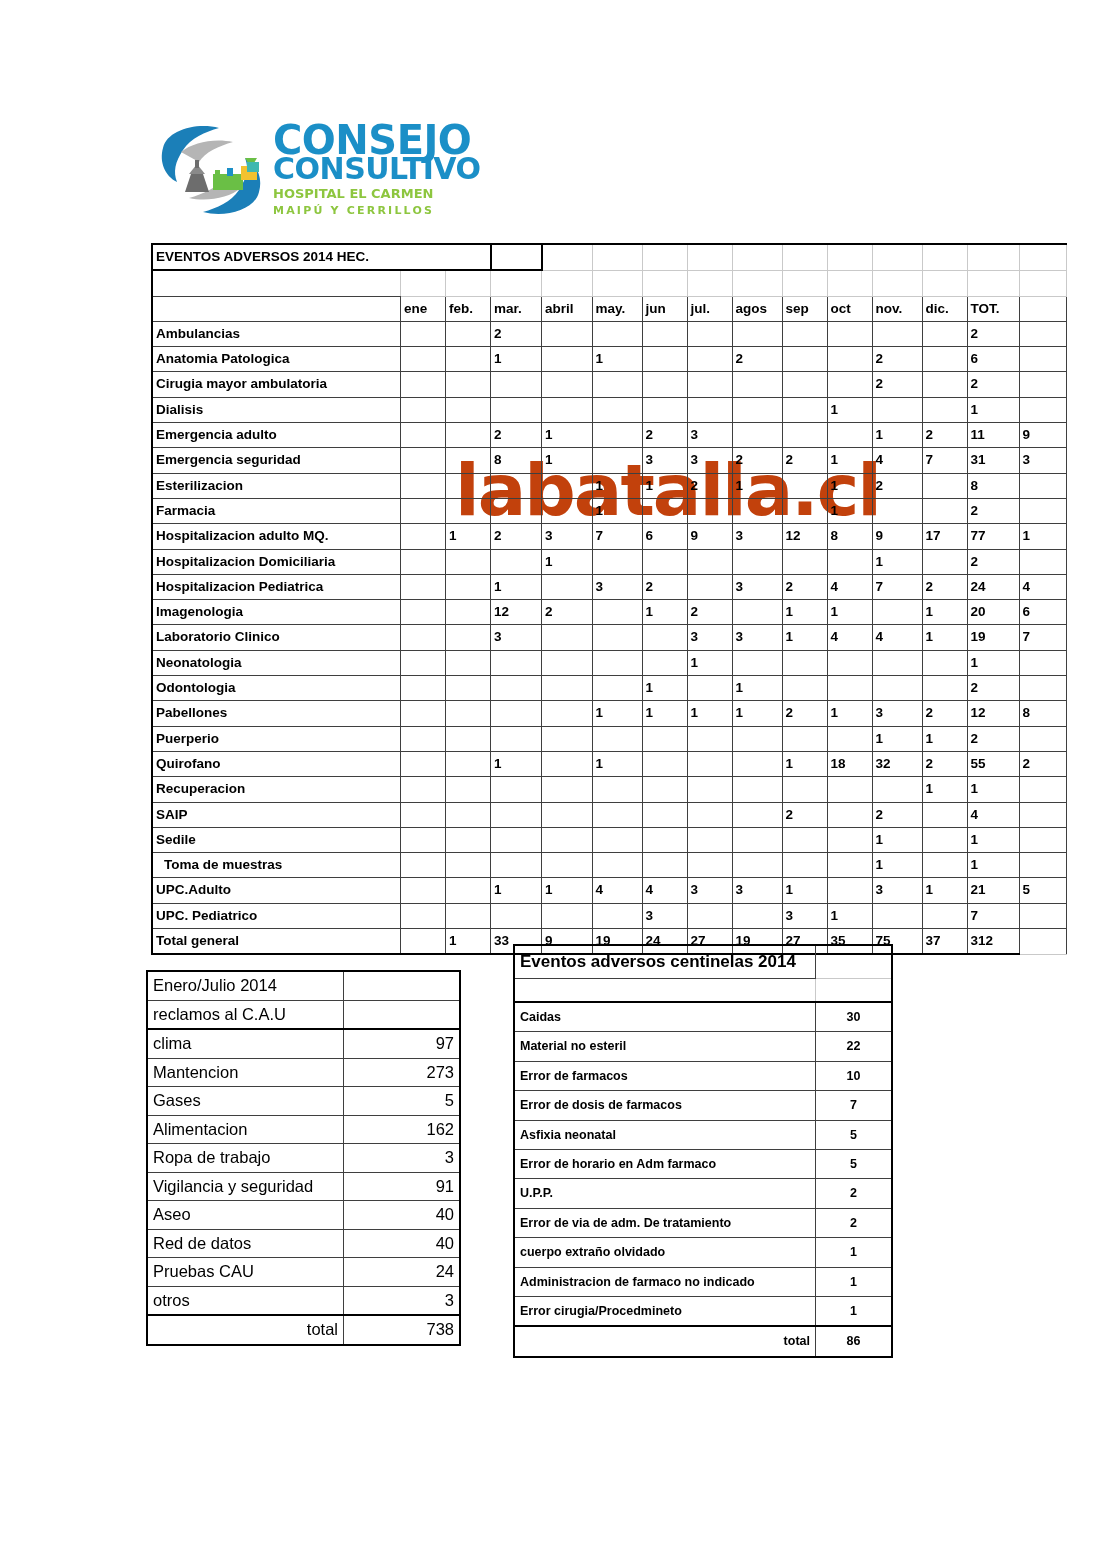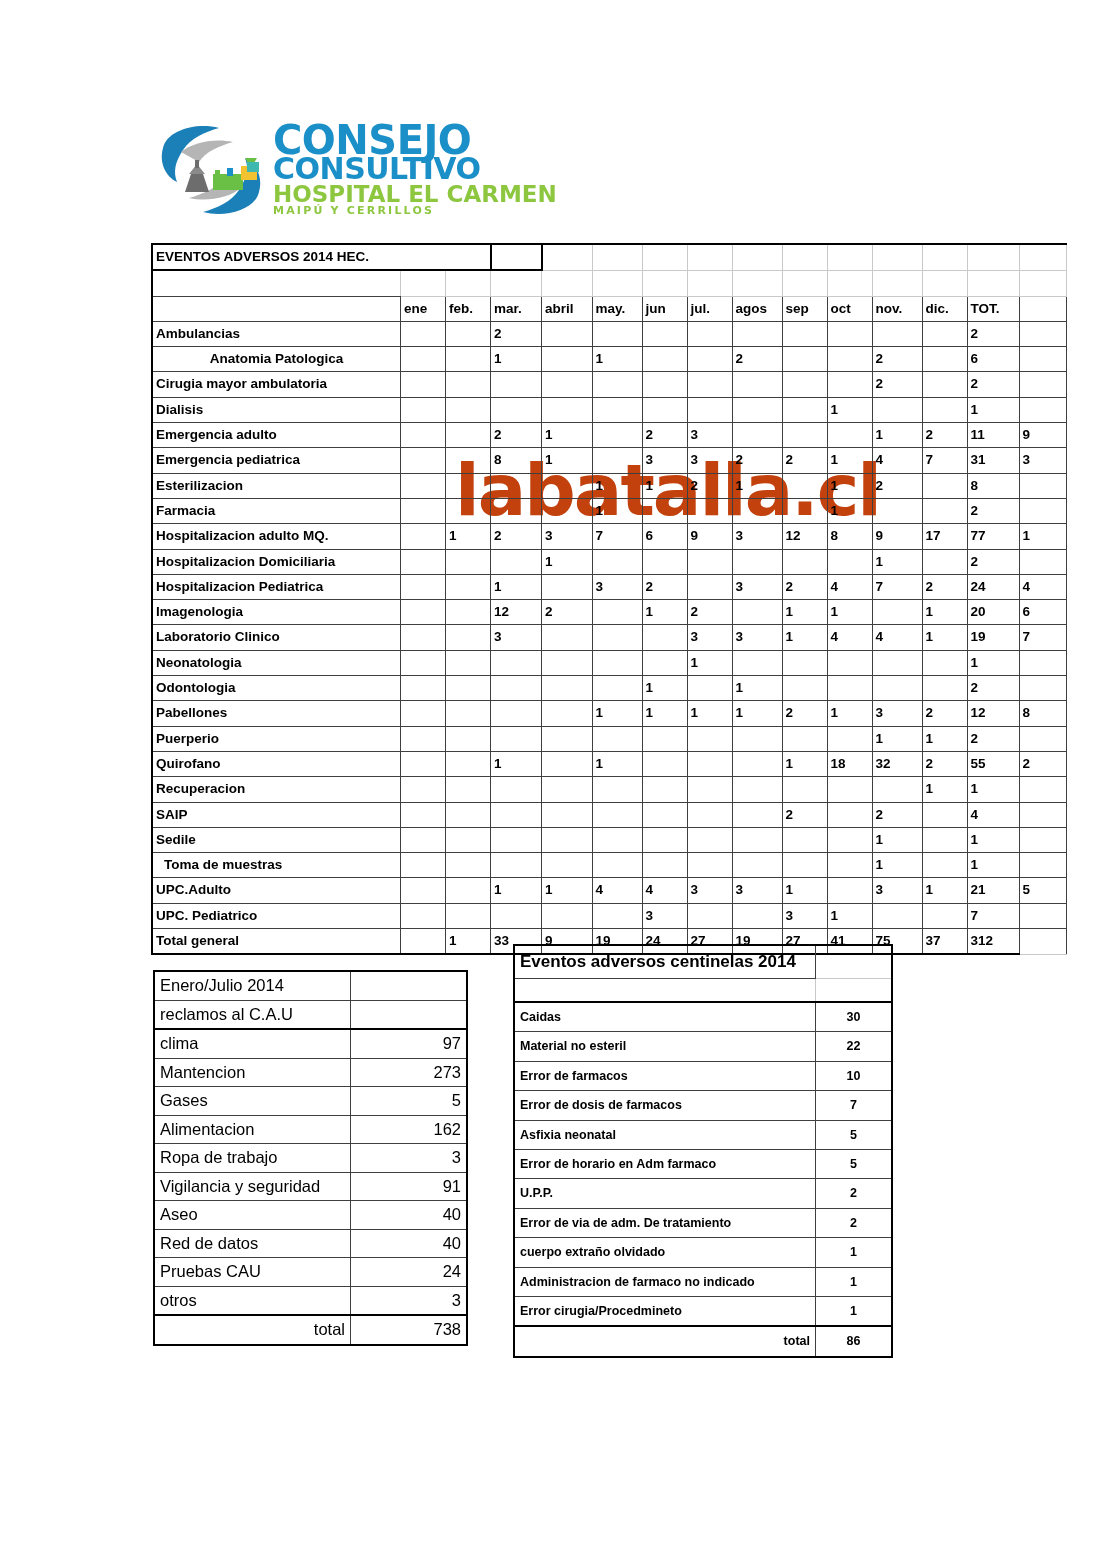--- a/index.html
+++ b/index.html
@@ -48,21 +48,21 @@
     font-family: "DejaVu Sans", sans-serif;
     font-weight: bold;
     font-size: 30px;
     letter-spacing: -0.5px;
     color: #1b8fc7;
     line-height: 30px;
   }
   .logo-l3 {
     font-family: "DejaVu Sans", sans-serif;
     font-weight: bold;
-    font-size: 23px;
+    font-size: 13px;
     letter-spacing: 0px;
     color: #8dc63f;
     line-height: 20px;
   }
   .logo-l4 {
     font-family: "DejaVu Sans", sans-serif;
     font-weight: bold;
     font-size: 11px;
     letter-spacing: 2.2px;
     color: #8dc63f;
@@ -135,21 +135,21 @@
     border-bottom: 1px solid #3f3f3f;
   }
   tr.total-row td {
     border-bottom: 2px solid #000;
   }
   td.right-edge-open { border: 1px solid #c9c9c9; }
 
   
   #cau-table-wrap {
     position: absolute;
-    left: 153px;
+    left: 146px;
     top: 970px;
     z-index: 2;
   }
   table.cau {
     border-collapse: collapse;
     table-layout: fixed;
     font-family: "Liberation Sans", sans-serif;
   }
   table.cau td {
     border: 1px solid #3f3f3f;
@@ -309,21 +309,21 @@
           <td class="c-m num"></td>
           <td class="c-mw num"></td>
           <td class="c-m num"></td>
           <td class="c-m num"></td>
           <td class="c-mw num"></td>
           <td class="c-m num"></td>
           <td class="c-tot num">2</td>
           <td class="c-extra num right-edge-open"></td>
         </tr>
         <tr class="data-row">
-          <td class="c-name hdr" style="border-left: 2px solid rgb(0, 0, 0); text-align: center;">Anatomia Patologica</td>
+          <td class="c-name hdr" style="border-left: 2px solid rgb(0, 0, 0);">Anatomia Patologica</td>
           <td class="c-m num"></td>
           <td class="c-m num"></td>
           <td class="c-m num">1</td>
           <td class="c-mw num"></td>
           <td class="c-mw num">1</td>
           <td class="c-m num"></td>
           <td class="c-m num"></td>
           <td class="c-mw num">2</td>
           <td class="c-m num"></td>
           <td class="c-m num"></td>
@@ -377,21 +377,21 @@
           <td class="c-m num">3</td>
           <td class="c-mw num"></td>
           <td class="c-m num"></td>
           <td class="c-m num"></td>
           <td class="c-mw num">1</td>
           <td class="c-m num">2</td>
           <td class="c-tot num">11</td>
           <td class="c-extra num">9</td>
         </tr>
         <tr class="data-row">
-          <td class="c-name hdr" style="border-left: 2px solid rgb(0, 0, 0);">Emergencia pediatrica</td>
+          <td class="c-name hdr" style="border-left: 2px solid rgb(0, 0, 0);">Emergencia seguridad</td>
           <td class="c-m num"></td>
           <td class="c-m num"></td>
           <td class="c-m num">8</td>
           <td class="c-mw num">1</td>
           <td class="c-mw num"></td>
           <td class="c-m num">3</td>
           <td class="c-m num">3</td>
           <td class="c-mw num">2</td>
           <td class="c-m num">2</td>
           <td class="c-m num">1</td>
@@ -710,21 +710,21 @@
           <td class="c-name hdr" style="border-left: 2px solid rgb(0, 0, 0);">Total general</td>
           <td class="c-m num"></td>
           <td class="c-m num">1</td>
           <td class="c-m num">33</td>
           <td class="c-mw num">9</td>
           <td class="c-mw num">19</td>
           <td class="c-m num">24</td>
           <td class="c-m num">27</td>
           <td class="c-mw num">19</td>
           <td class="c-m num">27</td>
-          <td class="c-m num">41</td>
+          <td class="c-m num">35</td>
           <td class="c-mw num">75</td>
           <td class="c-m num">37</td>
           <td class="c-tot num">312</td>
           <td class="c-extra num right-edge-open" style="border-bottom: 1px solid rgb(201, 201, 201);"></td>
         </tr>
       </tbody>
   </table>
 </div>
 
 <div id="cau-table-wrap">

